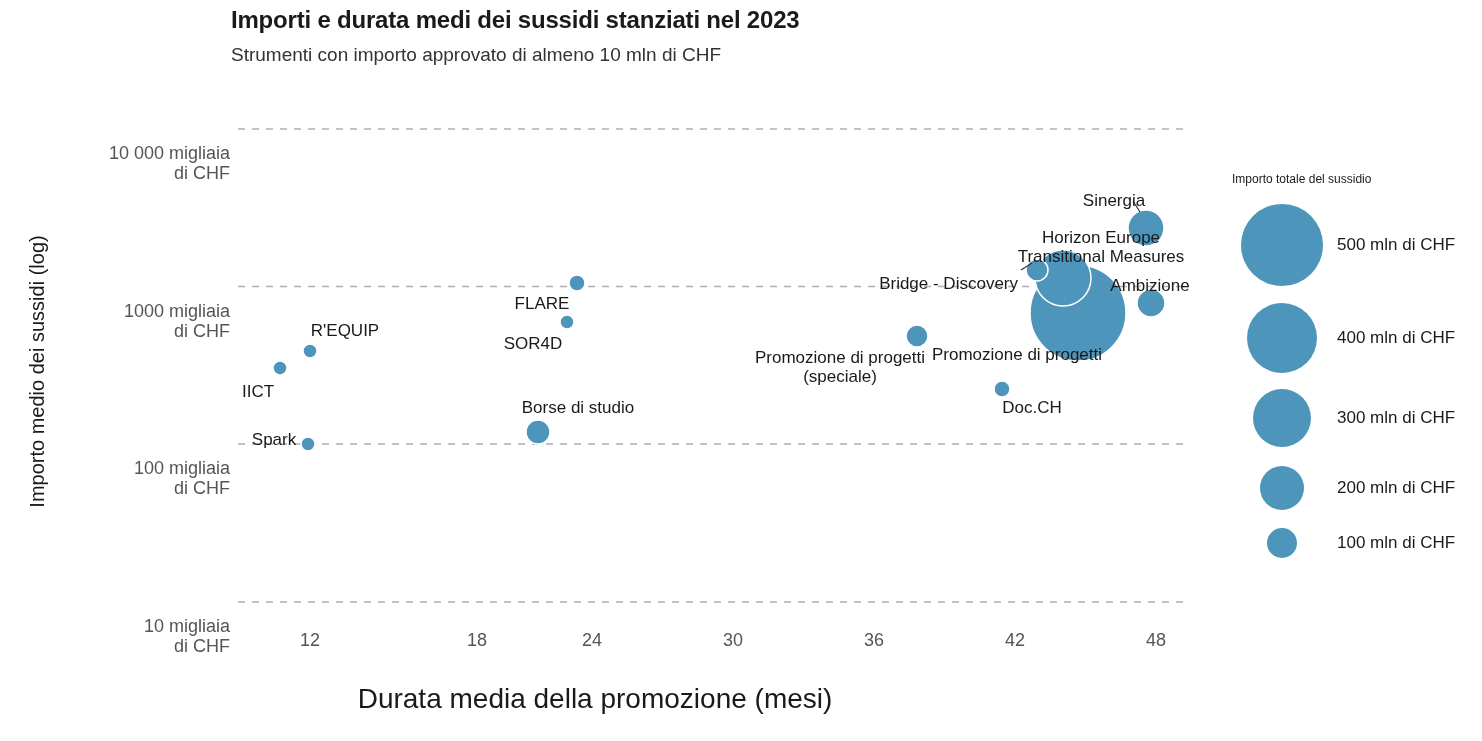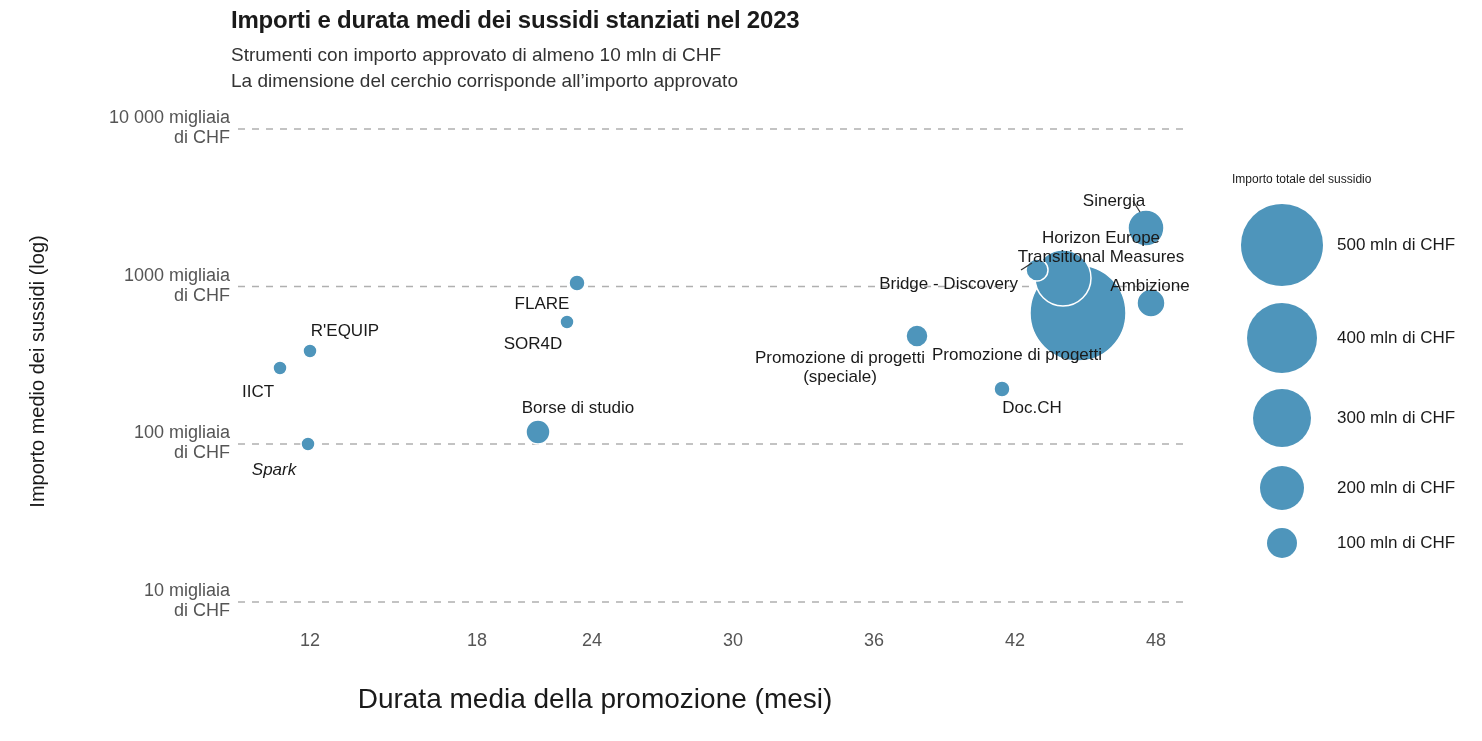--- a/index.html
+++ b/index.html
@@ -67,20 +67,21 @@
   }
 
   .ytick {
     position: absolute;
     width: 160px;
     text-align: right;
     font-size: 18px;
     color: #555555;
     line-height: 1.12;
     left: 70px;
+    margin-top: 36px;
   }
   .xtick {
     position: absolute;
     top: 630px;
     font-size: 18px;
     color: #555555;
     transform: translateX(-50%);
   }
 
   .pt-label {
@@ -110,21 +111,20 @@
     white-space: nowrap;
   }
 </style>
 </head>
 <body>
 
 <div id="root">
 
   <div class="chart-title">Importi e durata medi dei sussidi stanziati nel 2023</div>
   <div class="chart-subtitle" id="subtitle1">Strumenti con importo approvato di almeno 10 mln di CHF</div>
-  <div class="chart-subtitle" id="subtitle2">La dimensione del cerchio corrisponde all’importo approvato</div>
 
   <svg id="plot-svg" width="1482" height="741">
       <line x1="238" x2="1190" y1="129" y2="129" stroke="#b0b0b0" stroke-width="1.4" stroke-dasharray="7 7"></line>
       <line x1="238" x2="1190" y1="286.5" y2="286.5" stroke="#b0b0b0" stroke-width="1.4" stroke-dasharray="7 7"></line>
       <line x1="238" x2="1190" y1="444" y2="444" stroke="#b0b0b0" stroke-width="1.4" stroke-dasharray="7 7"></line>
       <line x1="238" x2="1190" y1="602" y2="602" stroke="#b0b0b0" stroke-width="1.4" stroke-dasharray="7 7"></line>
       <circle cx="1078" cy="313" r="48" fill="#4e95bb" stroke="#ffffff" stroke-width="1.5"></circle>
       <circle cx="1063" cy="278" r="28" fill="#4e95bb" stroke="#ffffff" stroke-width="1.5"></circle>
       <circle cx="1146" cy="228" r="18" fill="#4e95bb" stroke="#ffffff" stroke-width="1.5"></circle>
       <circle cx="1151" cy="303" r="14" fill="#4e95bb" stroke="#ffffff" stroke-width="1.5"></circle>
@@ -169,21 +169,21 @@
       <div class="xtick" style="left: 441px; margin-left: 36px;">18</div>
       <div class="xtick" style="left: 592px;">24</div>
       <div class="xtick" style="left: 733px;">30</div>
       <div class="xtick" style="left: 874px;">36</div>
       <div class="xtick" style="left: 1015px;">42</div>
       <div class="xtick" style="left: 1156px;">48</div>
     </div>
   <div id="point-label-layer">
       <div class="pt-label center" style="left: 258px; top: 382px;"><div style="text-align: center;">IICT</div></div>
       <div class="pt-label center" style="left: 345px; top: 321px;"><div style="text-align: center;">R'EQUIP</div></div>
-      <div class="pt-label center" style="left: 274px; top: 460px; font-style: italic;"><div style="text-align: center;">Spark</div></div>
+      <div class="pt-label center" style="left: 274px; top: 430px;"><div style="text-align: center;">Spark</div></div>
       <div class="pt-label center" style="left: 542px; top: 294px;"><div style="text-align: center;">FLARE</div></div>
       <div class="pt-label center" style="left: 533px; top: 334px;"><div style="text-align: center;">SOR4D</div></div>
       <div class="pt-label center" style="left: 578px; top: 398px;"><div style="text-align: left;">Borse di studio</div></div>
       <div class="pt-label center" style="left: 840px; top: 348px;"><div style="text-align: center;">Promozione di progetti</div><div style="text-align: center;">(speciale)</div></div>
       <div class="pt-label center" style="left: 1032px; top: 398px;"><div style="text-align: center;">Doc.CH</div></div>
       <div class="pt-label right" style="left: 1018px; top: 274px;"><div style="text-align: center;">Bridge - Discovery</div></div>
       <div class="pt-label center" style="left: 1101px; top: 228px;"><div style="text-align: center;">Horizon Europe</div><div style="text-align: center;">Transitional Measures</div></div>
       <div class="pt-label center" style="left: 1017px; top: 345px;"><div style="text-align: center;">Promozione di progetti</div></div>
       <div class="pt-label center" style="left: 1114px; top: 191px;"><div style="text-align: left;">Sinergia</div></div>
       <div class="pt-label center" style="left: 1150px; top: 276px;"><div style="text-align: center;">Ambizione</div></div>

